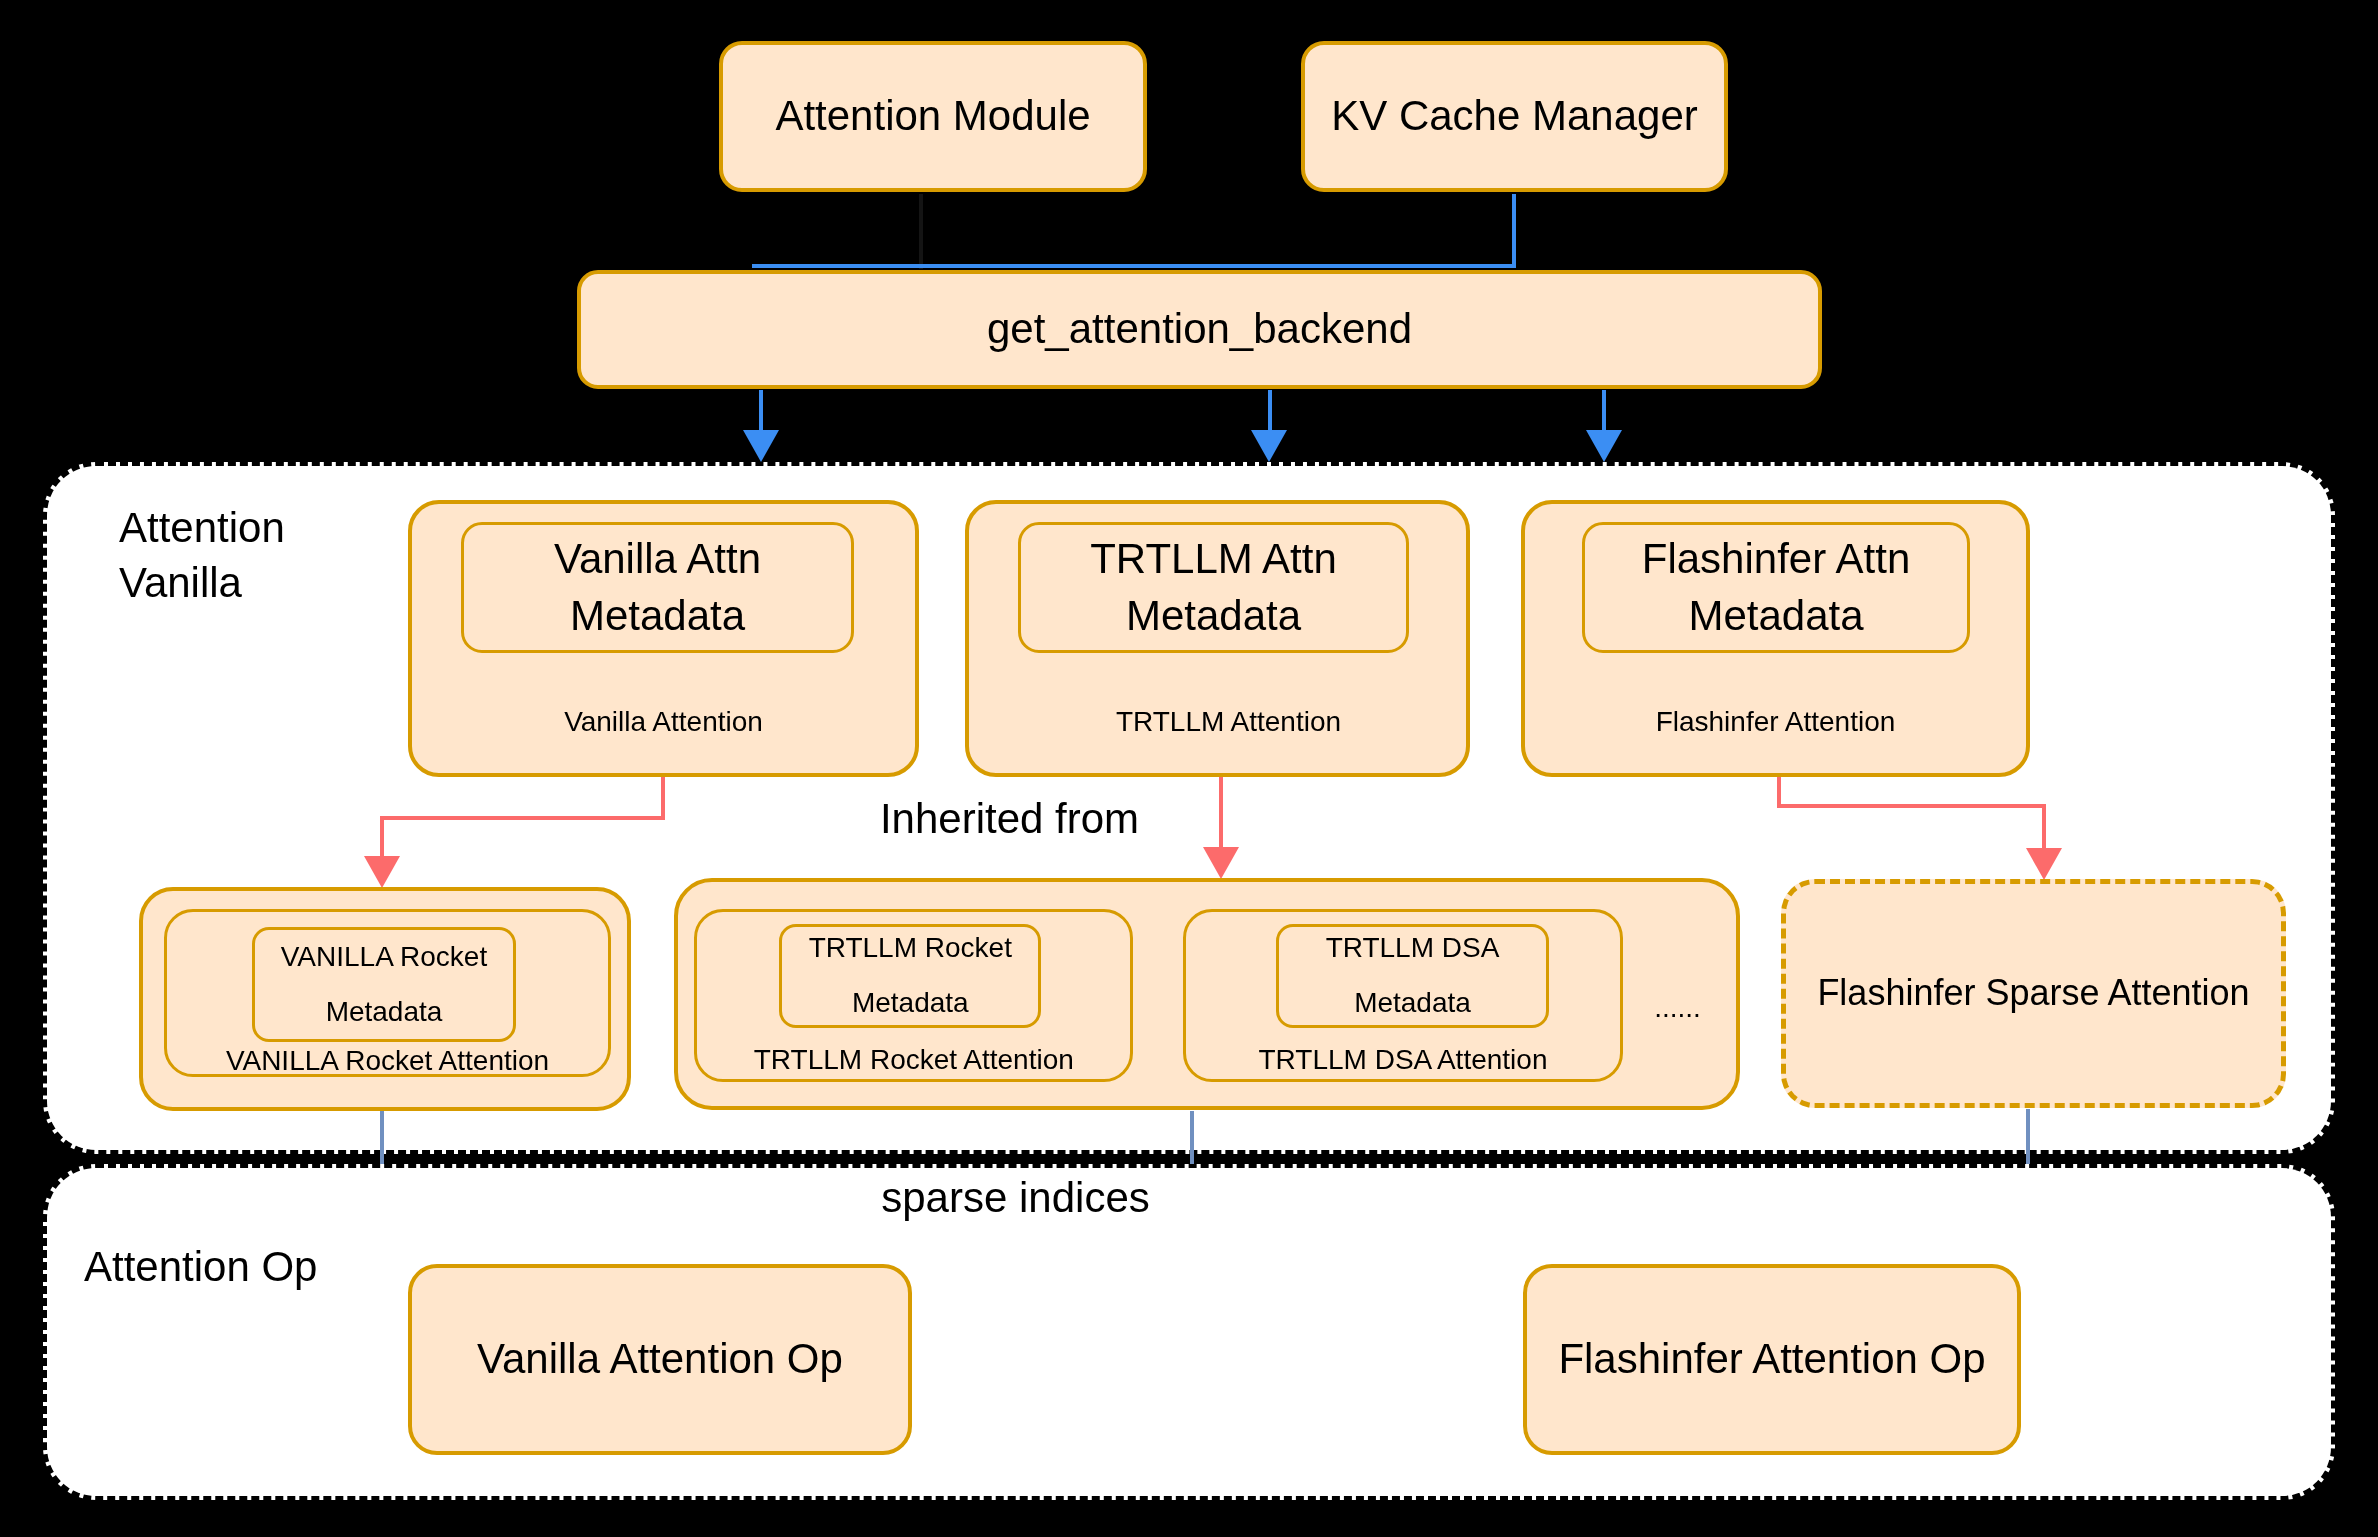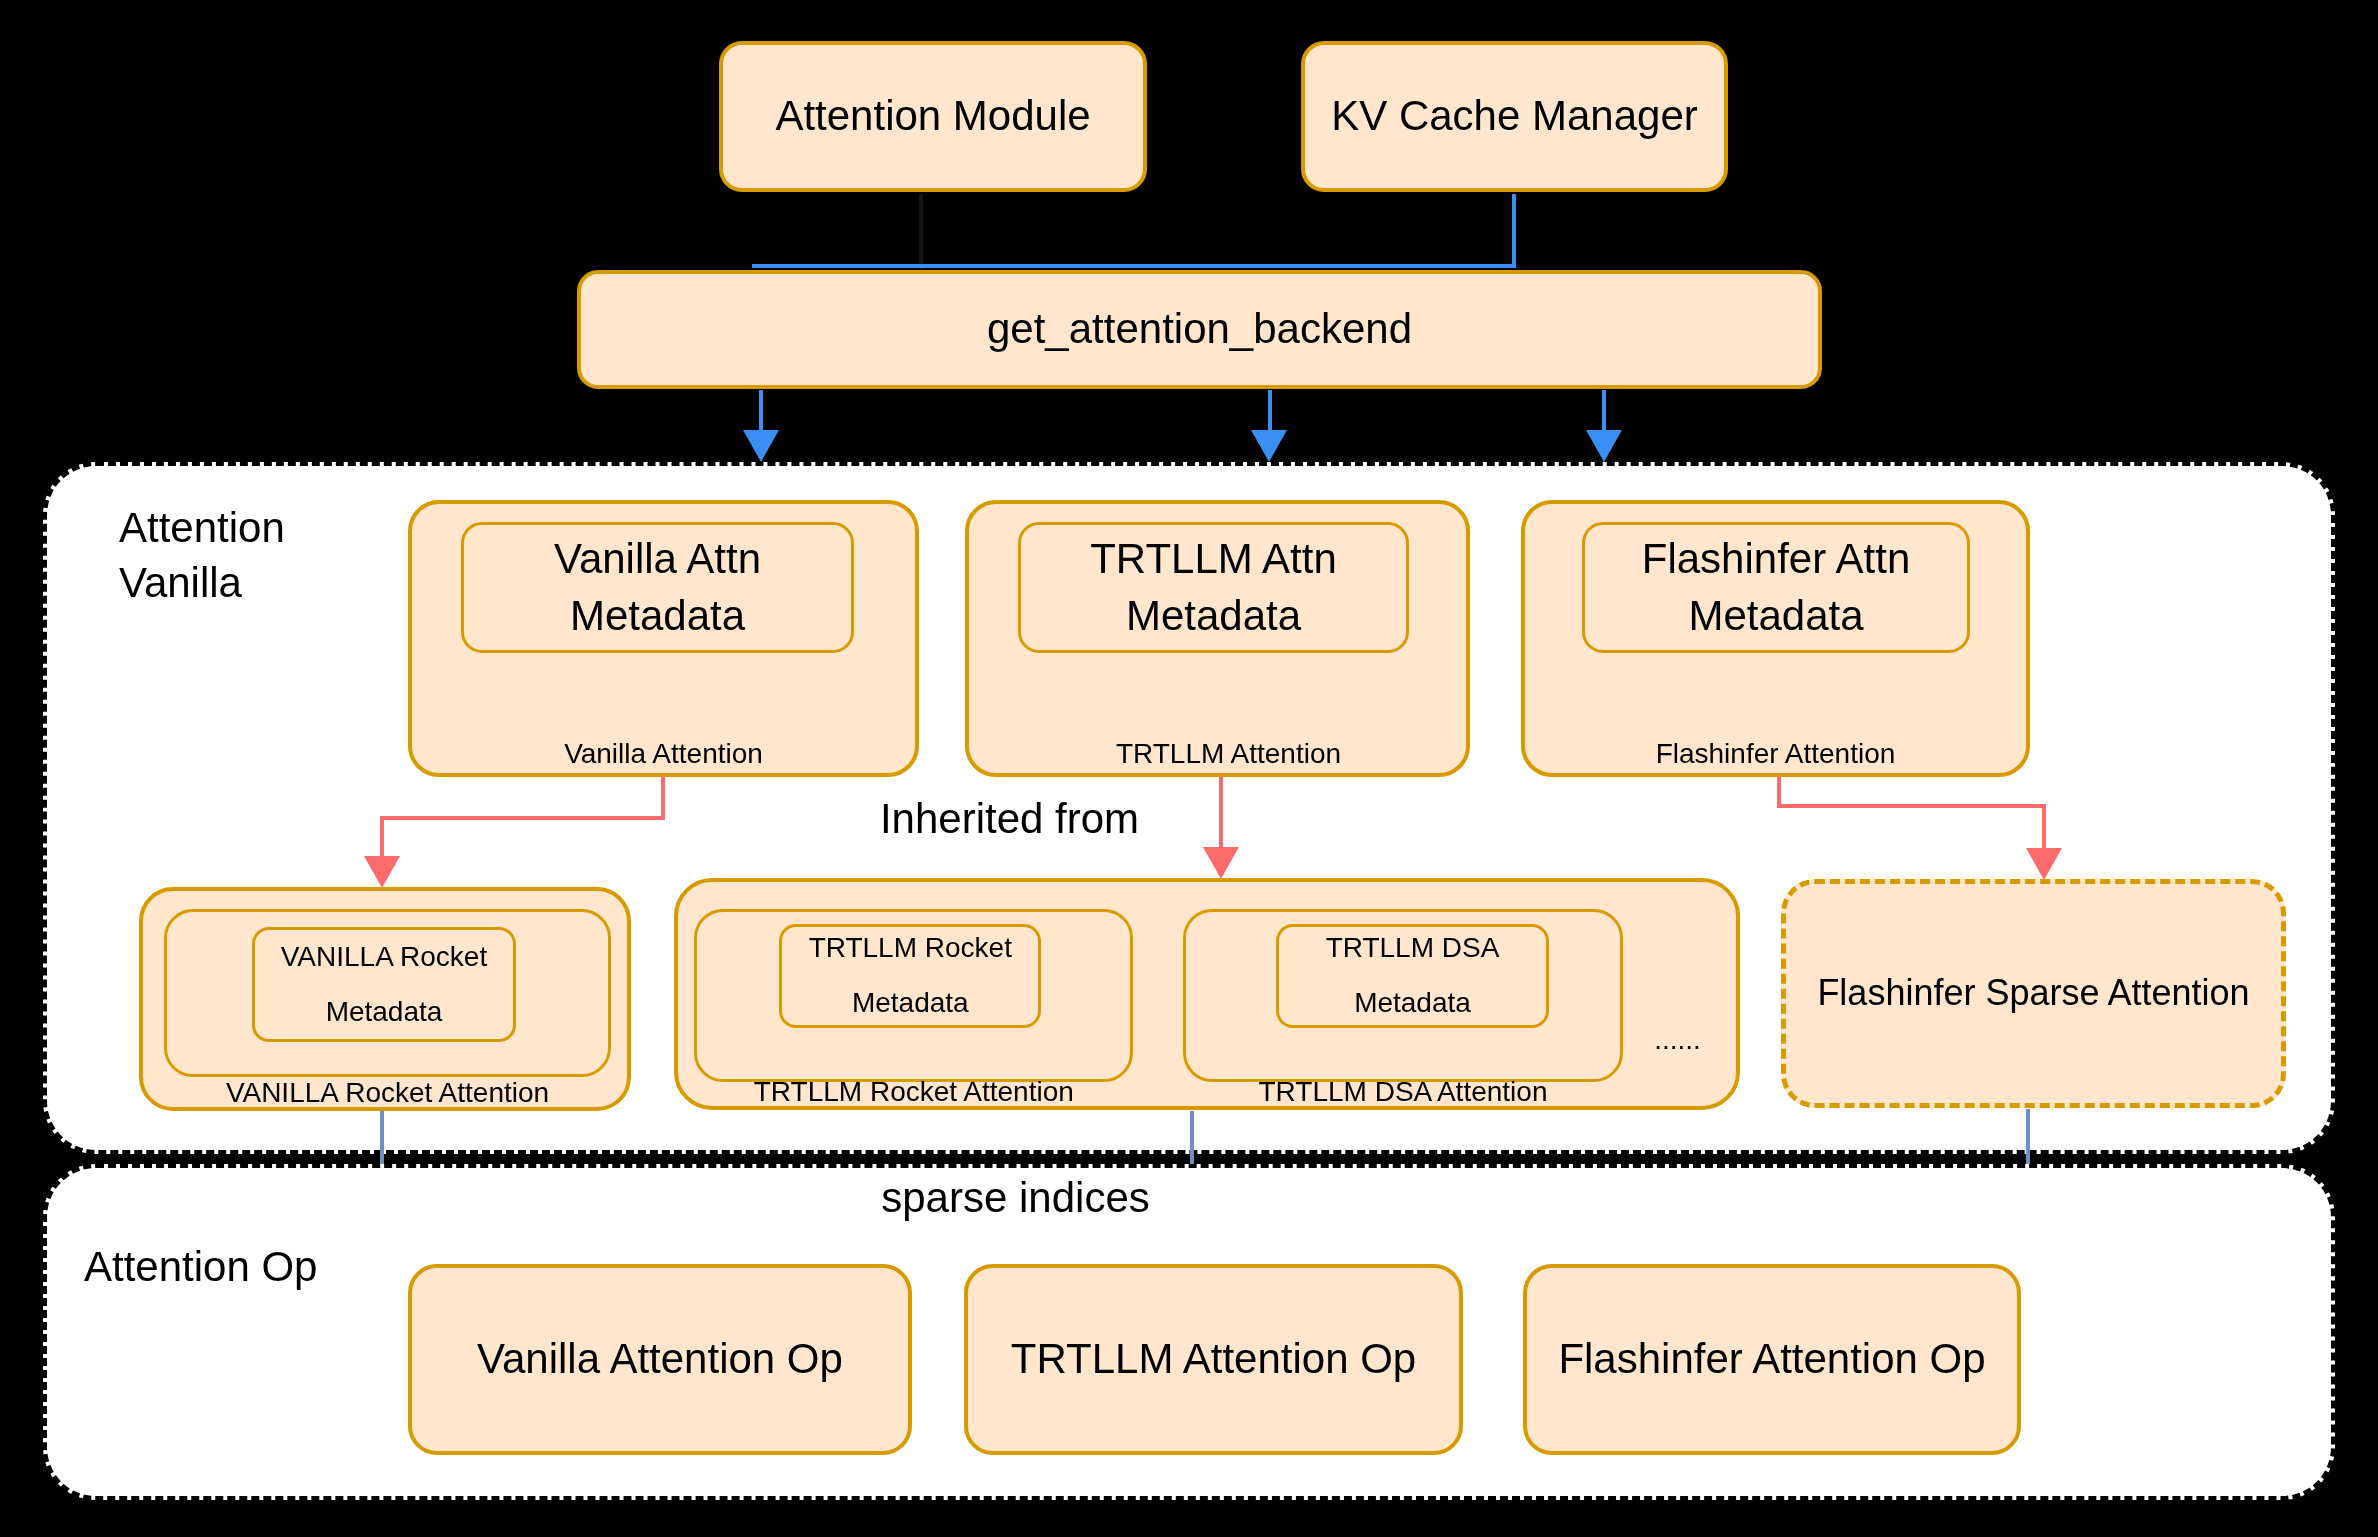--- a/index.html
+++ b/index.html
@@ -10,21 +10,21 @@
   .box .lbl{width:100%;}
   .container{position:absolute;background:#fff;border:4.8px dashed #000;border-radius:53px;box-sizing:border-box;}
   .seclabel{position:absolute;font-size:42px;line-height:1.32;color:#000;}
   .freelabel{position:absolute;font-size:42px;color:#000;text-align:center;}
   .vline,.hline{position:absolute;}
   .head{position:absolute;width:0;height:0;border-left:18px solid transparent;border-right:18px solid transparent;}
   .f44{font-size:42px;line-height:1.35;}
   .f38{font-size:36px;line-height:1.3;}
   .f32{font-size:31px;}
   .f29{font-size:28px;line-height:1.95;}
-  .inner-label{position:absolute;text-align:center;font-size:28px;margin-top:32px;}
+  .inner-label{position:absolute;text-align:center;font-size:28px;}
   .blue{background:#3B8EF3;}
   .red{background:#FC6B6B;}
   .steel{background:#7090C0;}
   .head.blue{background:none;border-top:32px solid #3B8EF3;}
   .head.red{background:none;border-top:32px solid #FC6B6B;}
   .head.steel{background:none;border-top:32px solid #7090C0;}
   .dashed-box{border-style:dashed;border-width:5.7px;}
 </style>
 </head>
 <body>
@@ -158,21 +158,18 @@
 
   <div class="container" style="left:43px;top:1164px;width:2292px;height:336px;"></div>
 
   <div class="seclabel" style="left:84px;top:1239px;">Attention Op</div>
 
   <div class="freelabel" style="left:848px;top:1174px;width:335px;">sparse indices</div>
 
   <div class="box f44" style="left:408px;top:1264px;width:504px;height:191px;">
     <div class="lbl">Vanilla Attention Op</div>
   </div>
-  <div class="box f44" style="left:964px;top:1264px;width:499px;height:191px;">
-    <div class="lbl">TRTLLM Attention Op</div>
-  </div>
   <div class="box f44" style="left:1523px;top:1264px;width:498px;height:191px;">
     <div class="lbl">Flashinfer Attention Op</div>
   </div>
 
 </div>
 
 
 </body></html>

